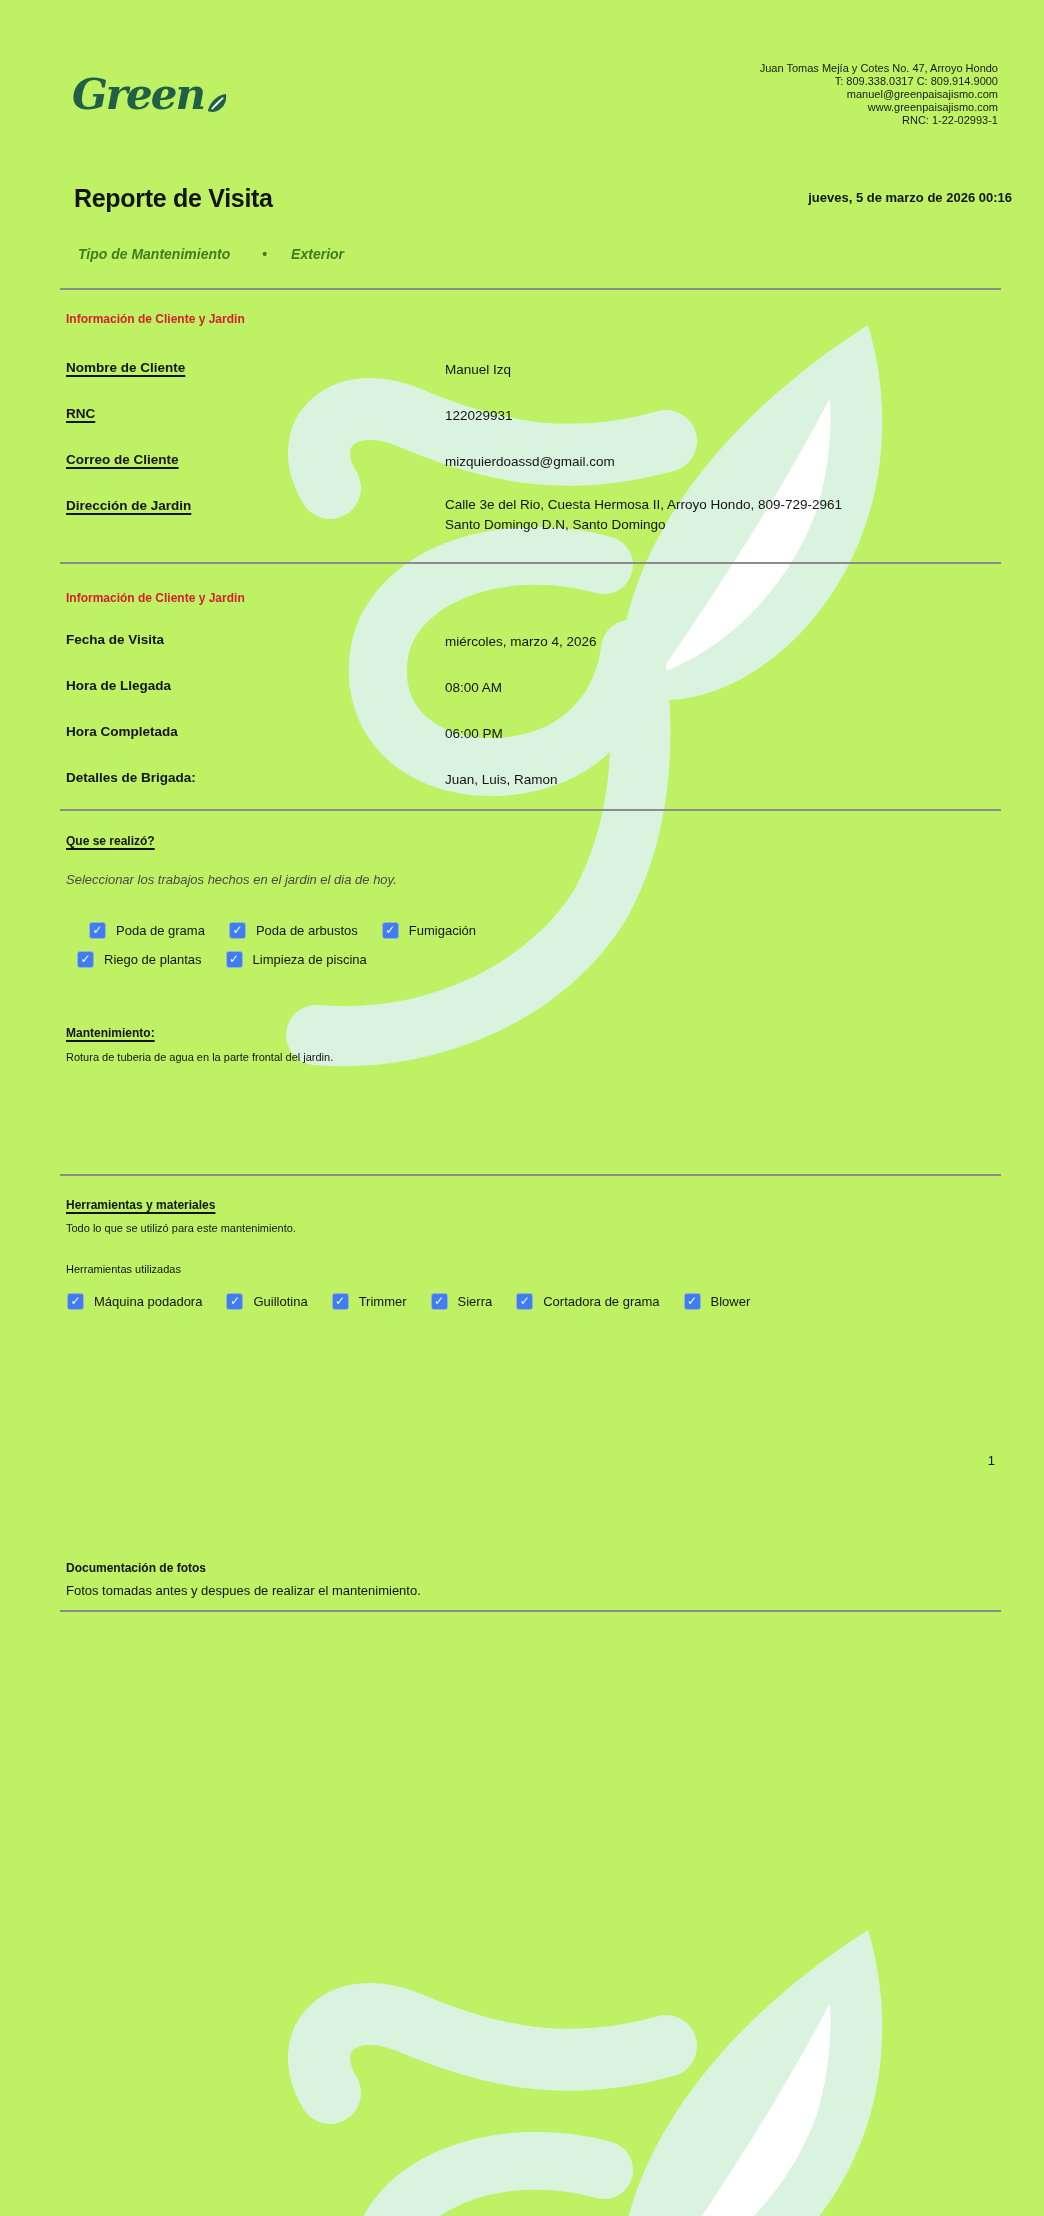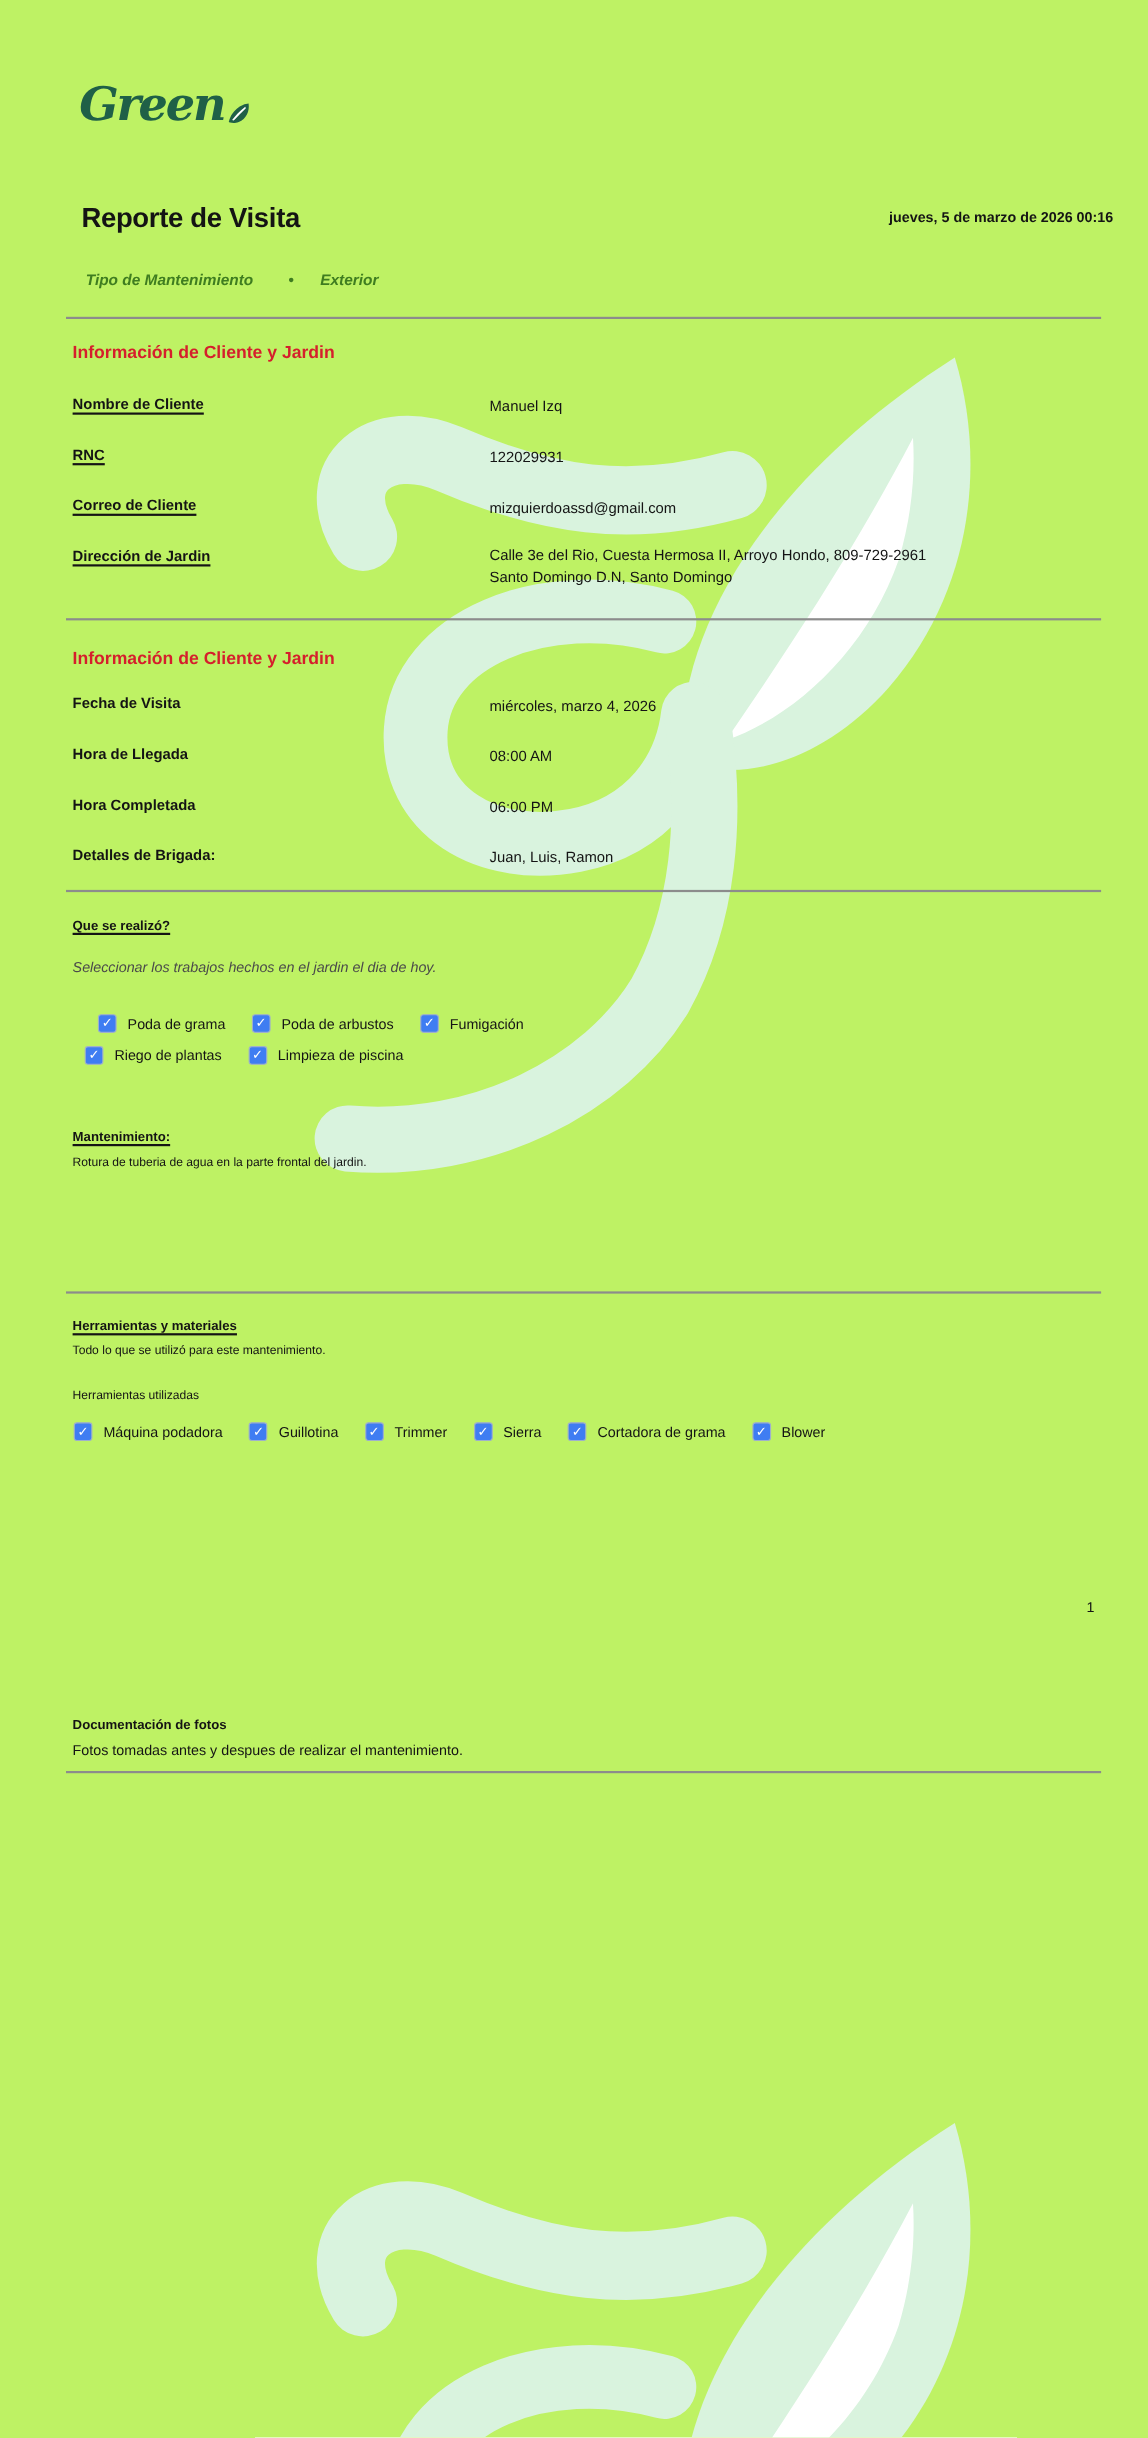--- a/index.html
+++ b/index.html
@@ -22,21 +22,21 @@
     font-size:42px;line-height:1;
     color:#1f6047;letter-spacing:-2px;
   }
   .logo-leaf{margin-left:2px;margin-bottom:2px;}
   .contact{right:46px;top:62px;text-align:right;font-size:11px;line-height:12.9px;color:#1a1a1a;z-index:2;}
   .doc-title{left:74px;top:184px;font-size:25px;font-weight:bold;letter-spacing:-0.3px;z-index:2;}
   .doc-date{right:32px;top:190px;font-size:13px;font-weight:bold;z-index:2;}
   .subtitle{left:78px;top:246px;display:flex;align-items:flex-end;font-size:14px;font-weight:bold;font-style:italic;color:#3f7d20;z-index:2;}
   .subtitle .bullet{margin:0 24px 0 32px;font-style:normal;font-size:14px;}
   .rule{left:60px;width:941px;height:2px;background:#8c8c8c;z-index:2;}
-  .sec-heading{left:66px;font-size:16px;font-weight:bold;color:#d51f2c;z-index:2;}
+  .sec-heading{left:66px;font-size:12px;font-weight:bold;color:#d51f2c;z-index:2;}
   .frow-label{left:66px;font-size:13.5px;font-weight:bold;z-index:2;}
   .u{text-decoration:underline;text-underline-offset:3px;text-decoration-thickness:1.5px;}
   .frow-value{left:445px;font-size:13.5px;z-index:2;max-width:545px;line-height:20px;}
   .mini-heading{left:66px;font-size:12px;font-weight:bold;z-index:2;}
   .note{left:66px;font-size:13px;font-style:italic;color:#4a4a4a;z-index:2;}
   .body-text{left:66px;font-size:11px;z-index:2;}
   .cb-row{display:flex;align-items:center;z-index:2;}
   .cb-item{display:flex;align-items:center;margin-right:24px;}
   .cb{
     width:17px;height:17px;border-radius:3px;
@@ -74,20 +74,27 @@
     </svg>
 
   <div class="abs logo">
     <span class="logo-text">Green</span>
     <svg class="logo-leaf" width="22" height="22" viewBox="0 0 22 22">
       <path fill="#1f6047" d="M20,2 C21,9 18,16 11,19 C6,21 2,19 2,19 C2,19 3,12 9,7 C13,3.5 17,2.3 20,2 Z"></path>
       <path fill="#ffffff" d="M17,5 C12,9 8,13 5,17 L6.5,17.5 C10,14 14,10 17.5,6.5 Z"></path>
     </svg>
   </div>
 
+  <div class="abs contact">
+    <div>Juan Tomas Mejía y Cotes No. 47, Arroyo Hondo</div>
+    <div>T: 809.338.0317 C: 809.914.9000</div>
+    <div>manuel@greenpaisajismo.com</div>
+    <div>www.greenpaisajismo.com</div>
+    <div>RNC: 1-22-02993-1</div>
+  </div>
 
   <div class="abs doc-title">Reporte de Visita</div>
   <div class="abs doc-date">jueves, 5 de marzo de 2026 00:16</div>
 
   <div class="abs subtitle">
     <span>Tipo de Mantenimiento</span>
     <span class="bullet">•</span>
     <span>Exterior</span>
   </div>
 

